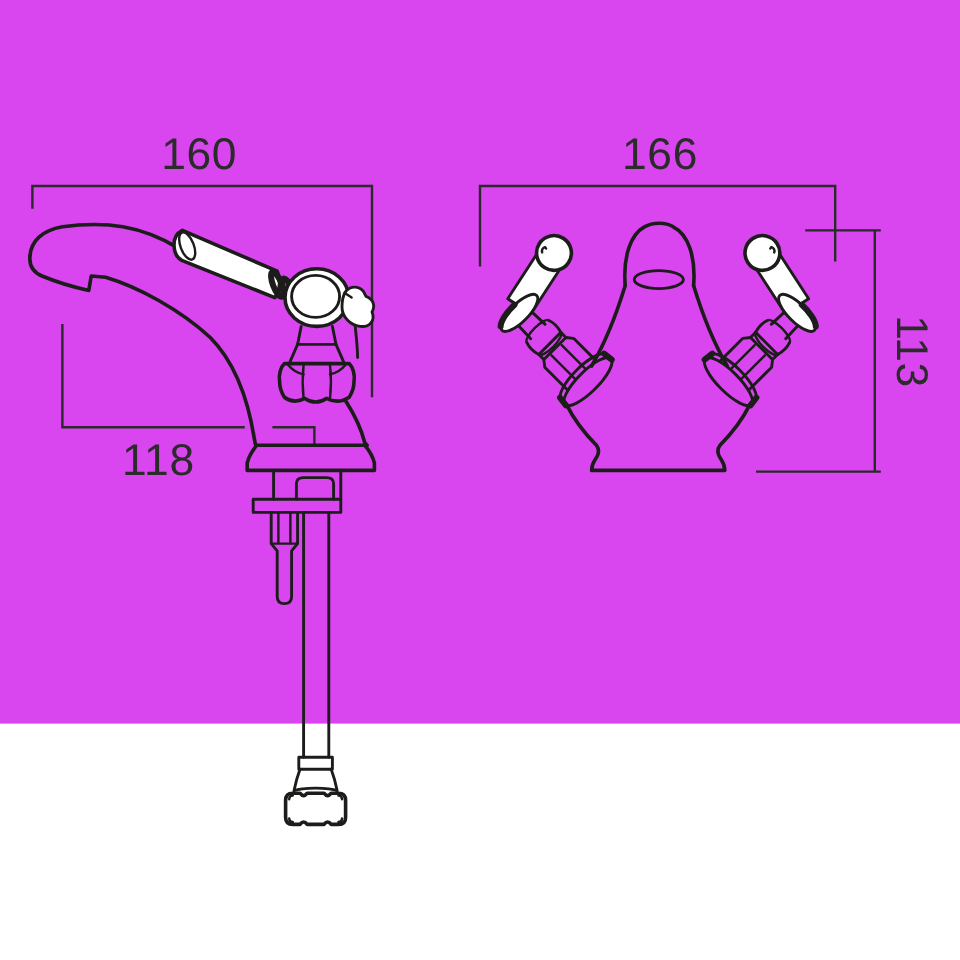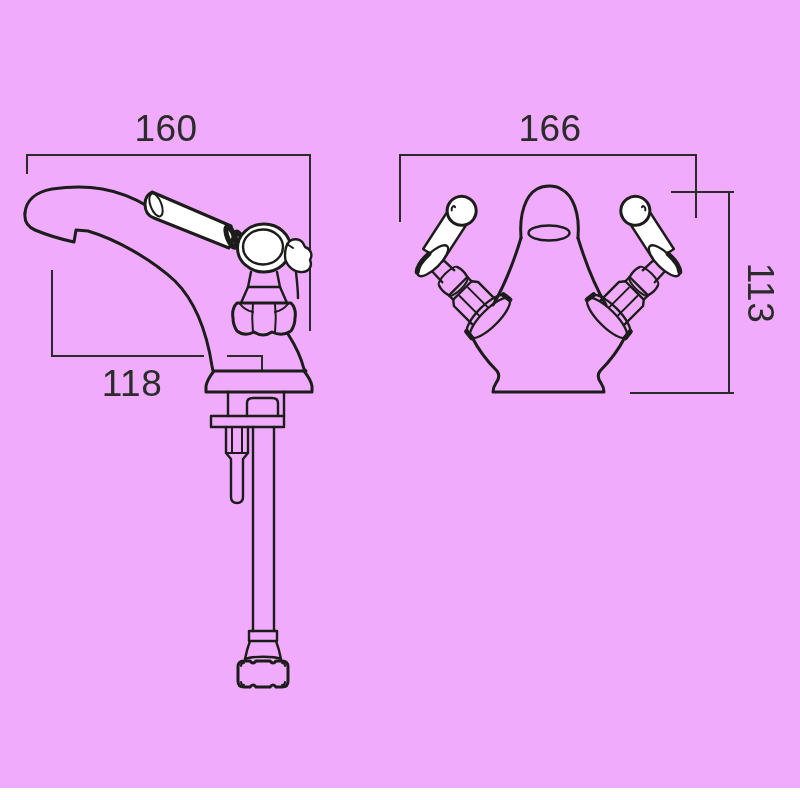--- a/index.html
+++ b/index.html
@@ -7,22 +7,22 @@
     padding: 0;
     background: #ffffff;
     width: 800px;
     height: 800px;
     overflow: hidden;
     font-family: "Liberation Sans", sans-serif;
   }
   .canvas {
     position: relative;
     width: 800px;
-    height: 788px;
-    background: #f0abfc;
+    height: 603px;
+    background: #d946ef;
   }
   svg { display: block; }
   .outline   { fill: none; stroke: #1c1c1b; stroke-width: 3;   stroke-linecap: round; stroke-linejoin: round; }
   .outline2  { fill: none; stroke: #1c1c1b; stroke-width: 2.4; stroke-linecap: round; stroke-linejoin: round; }
   .thin      { fill: none; stroke: #1c1c1b; stroke-width: 2;   stroke-linecap: round; stroke-linejoin: round; }
   .dimline   { fill: none; stroke: #2a2a2a; stroke-width: 2;   stroke-linecap: butt;  stroke-linejoin: miter; }
   .darkband  { fill: none; stroke: #1c1c1b; stroke-width: 5;   stroke-linecap: round; }
   .whitefill { fill: #ffffff; stroke: #1c1c1b; stroke-width: 3; stroke-linejoin: round; }
   .whitefill2{ fill: #ffffff; stroke: #1c1c1b; stroke-width: 2.4; stroke-linejoin: round; }
   .dimtext {

